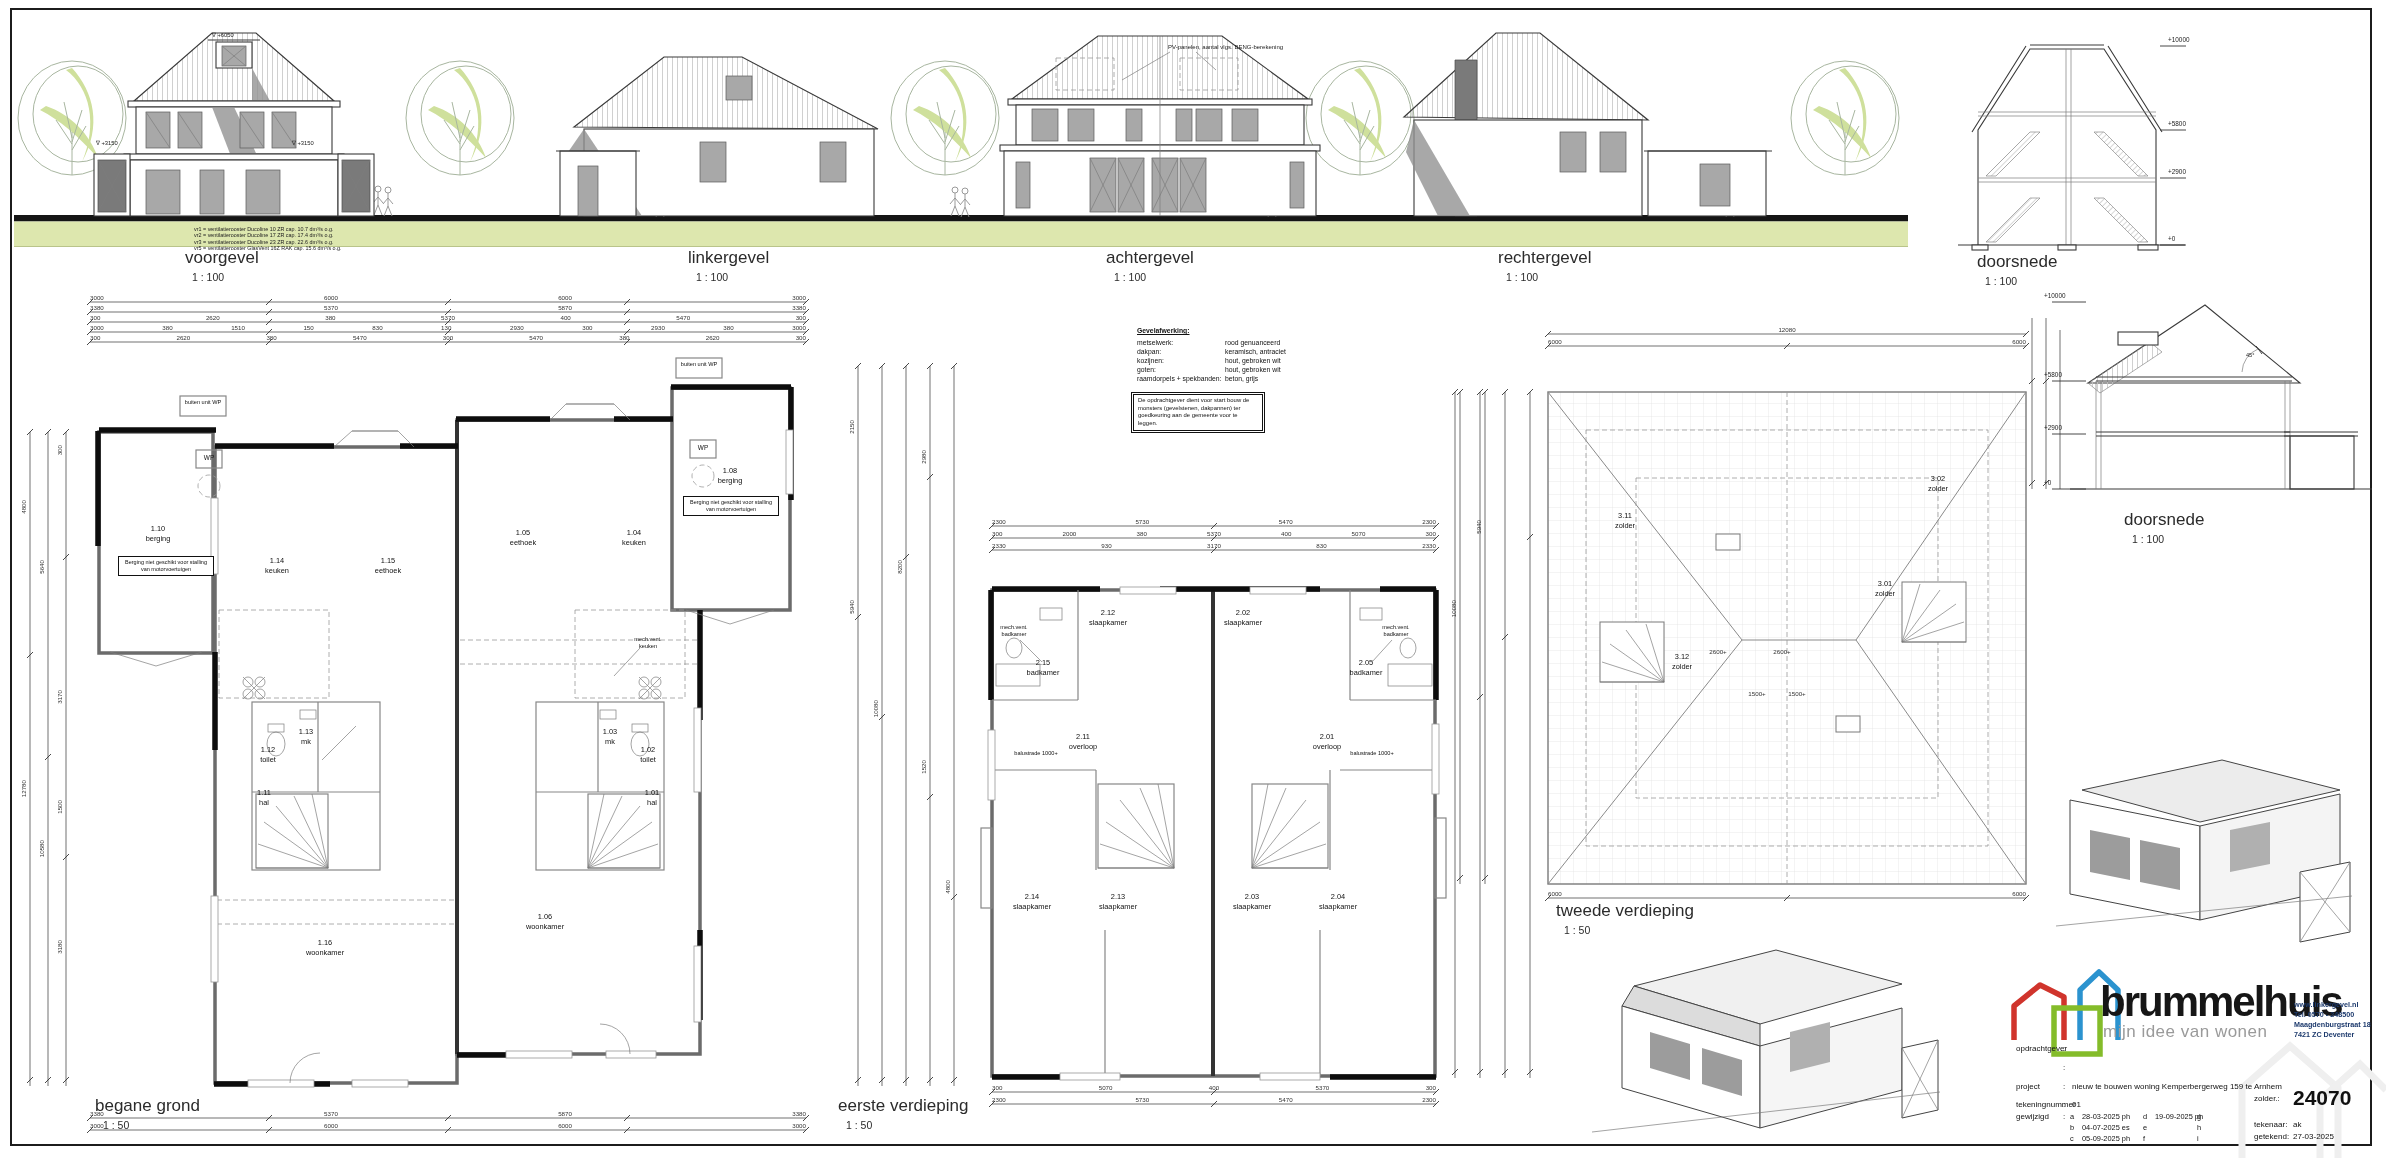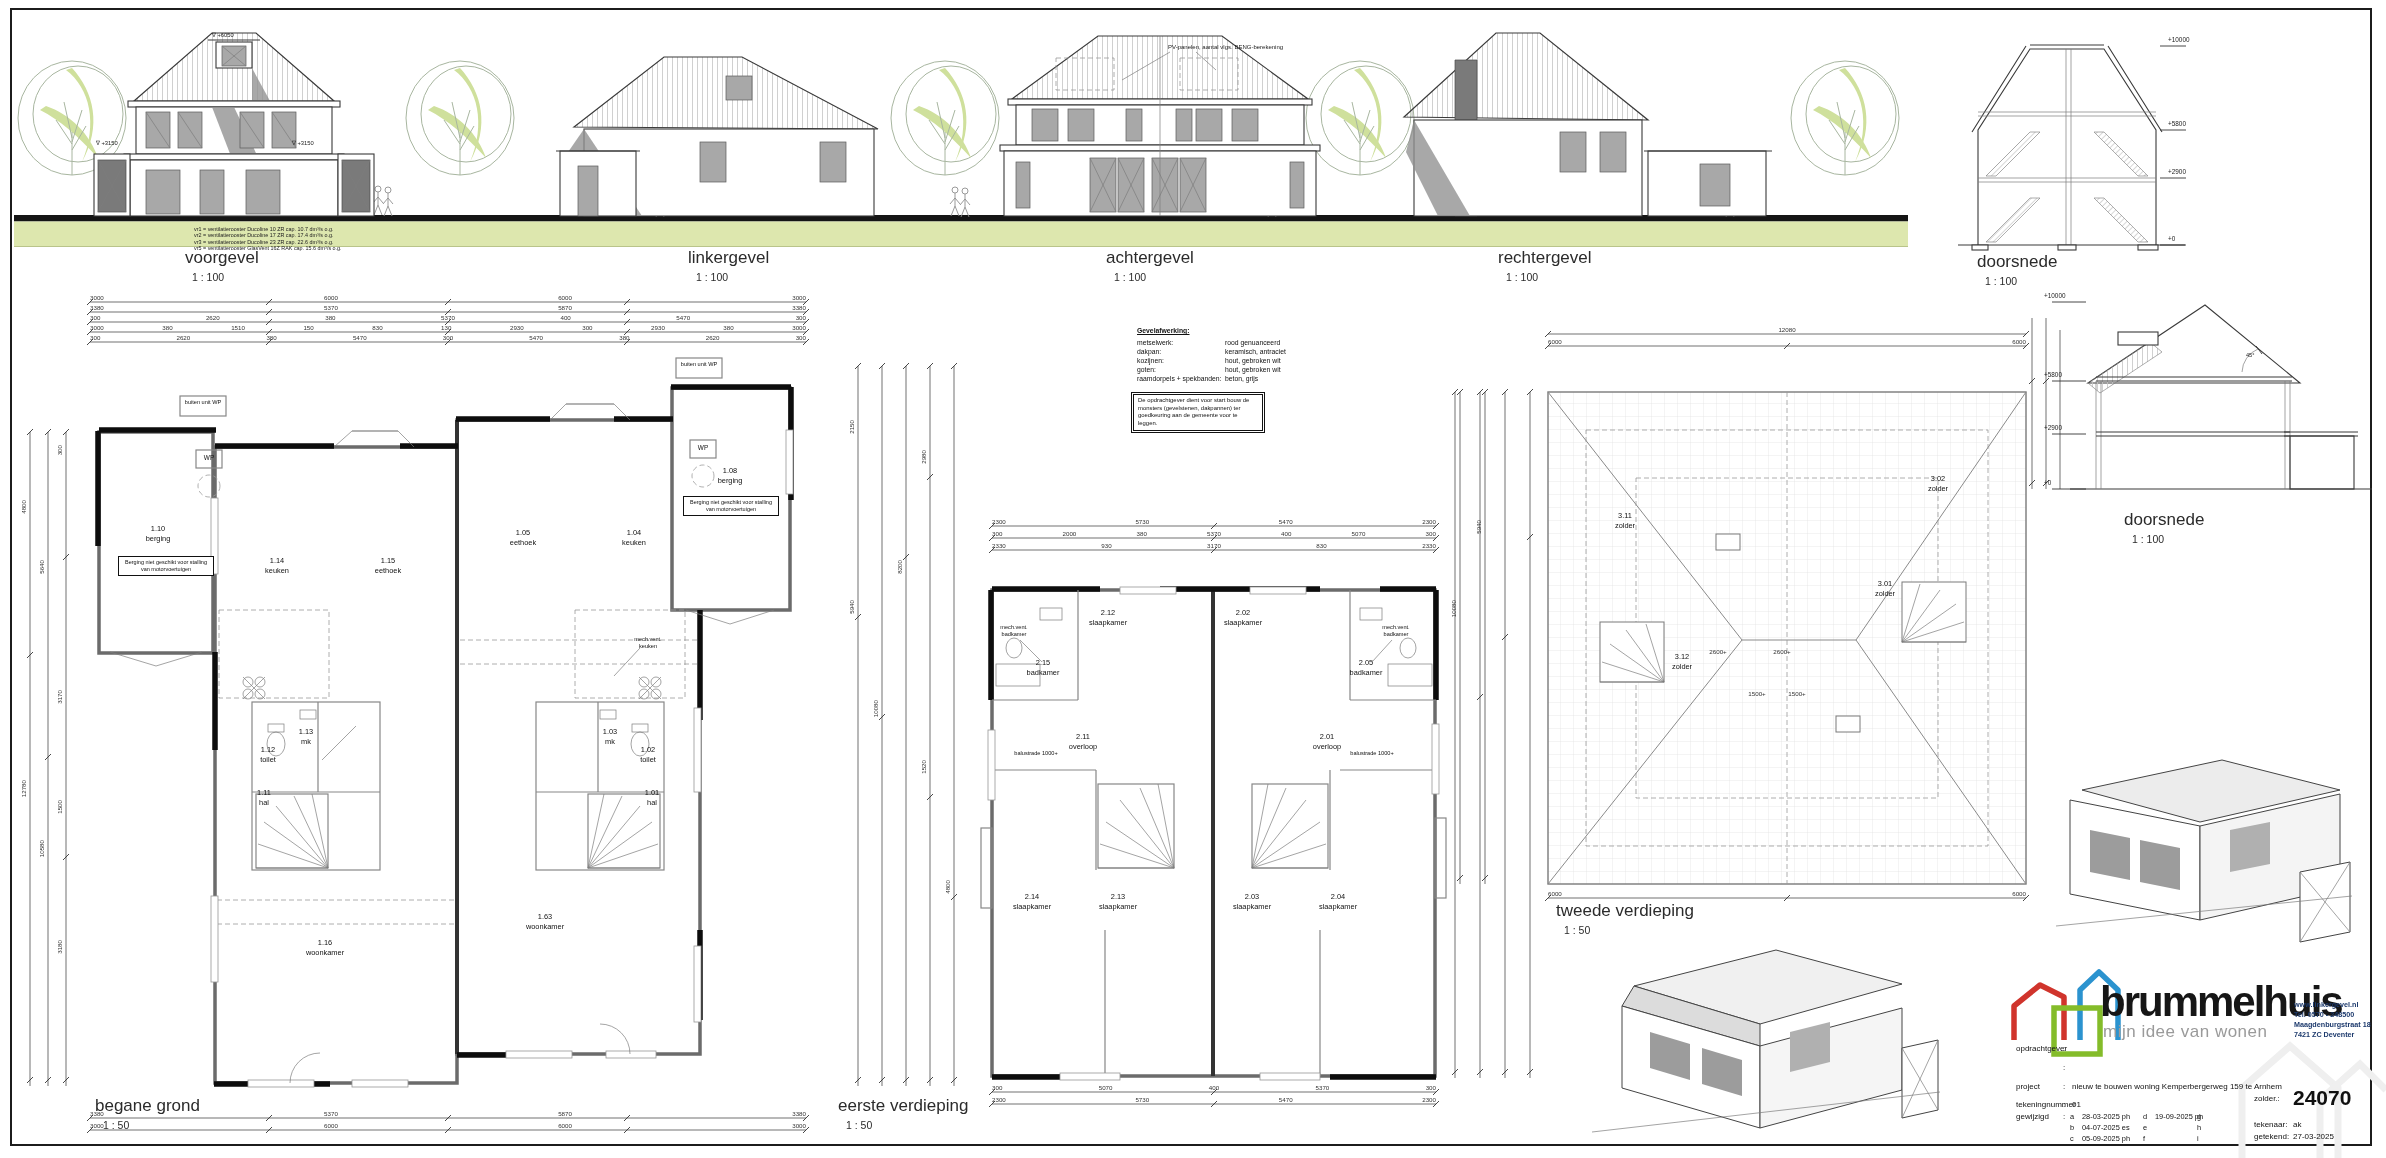--- a/index.html
+++ b/index.html
@@ -485,21 +485,21 @@
     </div>
 <div class="room" style="left:634px;top:528px">
       <span>1.04</span>
       <span>keuken</span>
     </div>
 <div class="room" style="left:523px;top:528px">
       <span>1.05</span>
       <span>eethoek</span>
     </div>
 <div class="room" style="left:545px;top:912px">
-      <span>1.63</span>
+      <span>1.06</span>
       <span>woonkamer</span>
     </div>
 <div class="room" style="left:648px;top:745px">
       <span>1.02</span>
       <span>toilet</span>
     </div>
 <div class="room" style="left:610px;top:727px">
       <span>1.03</span>
       <span>mk</span>
     </div>

